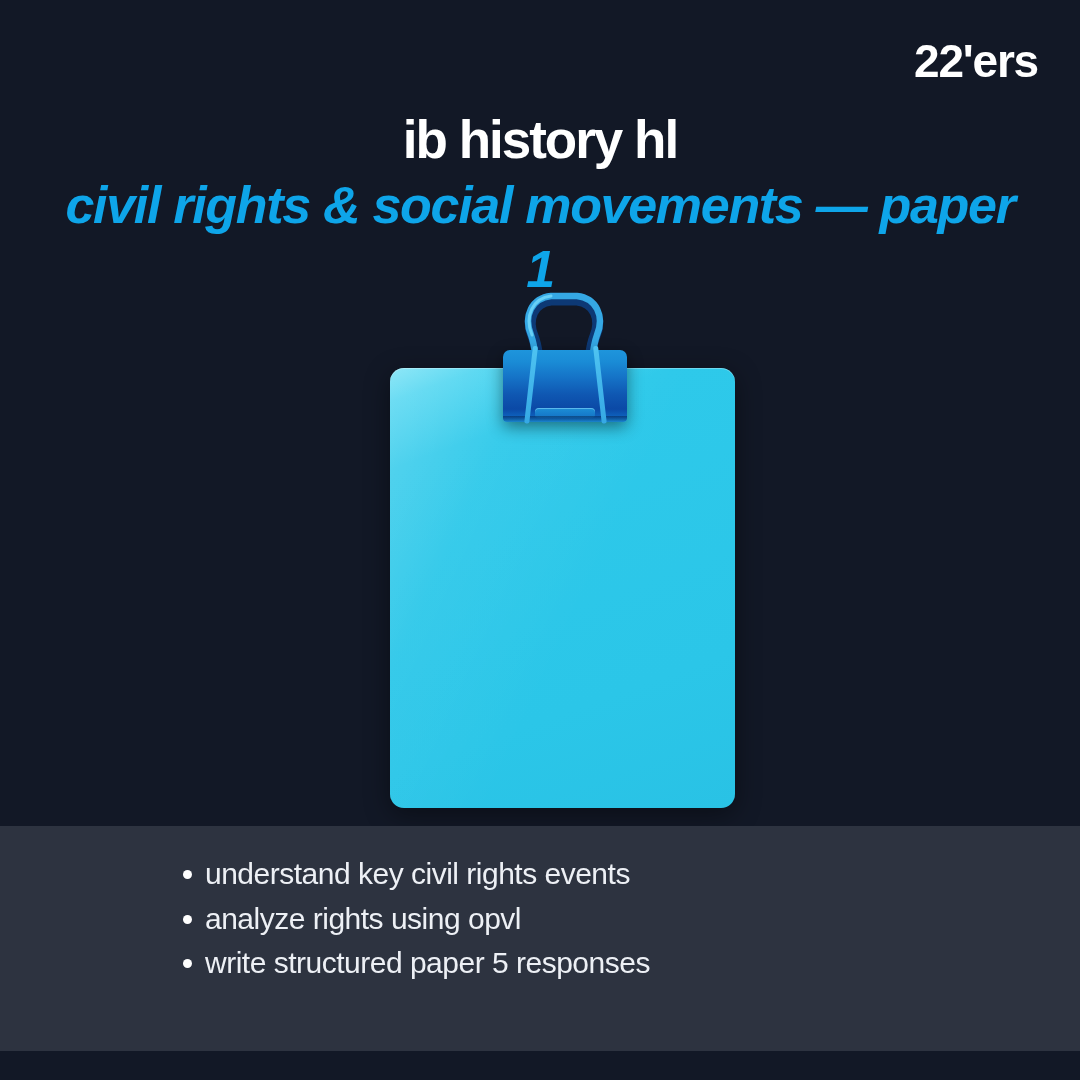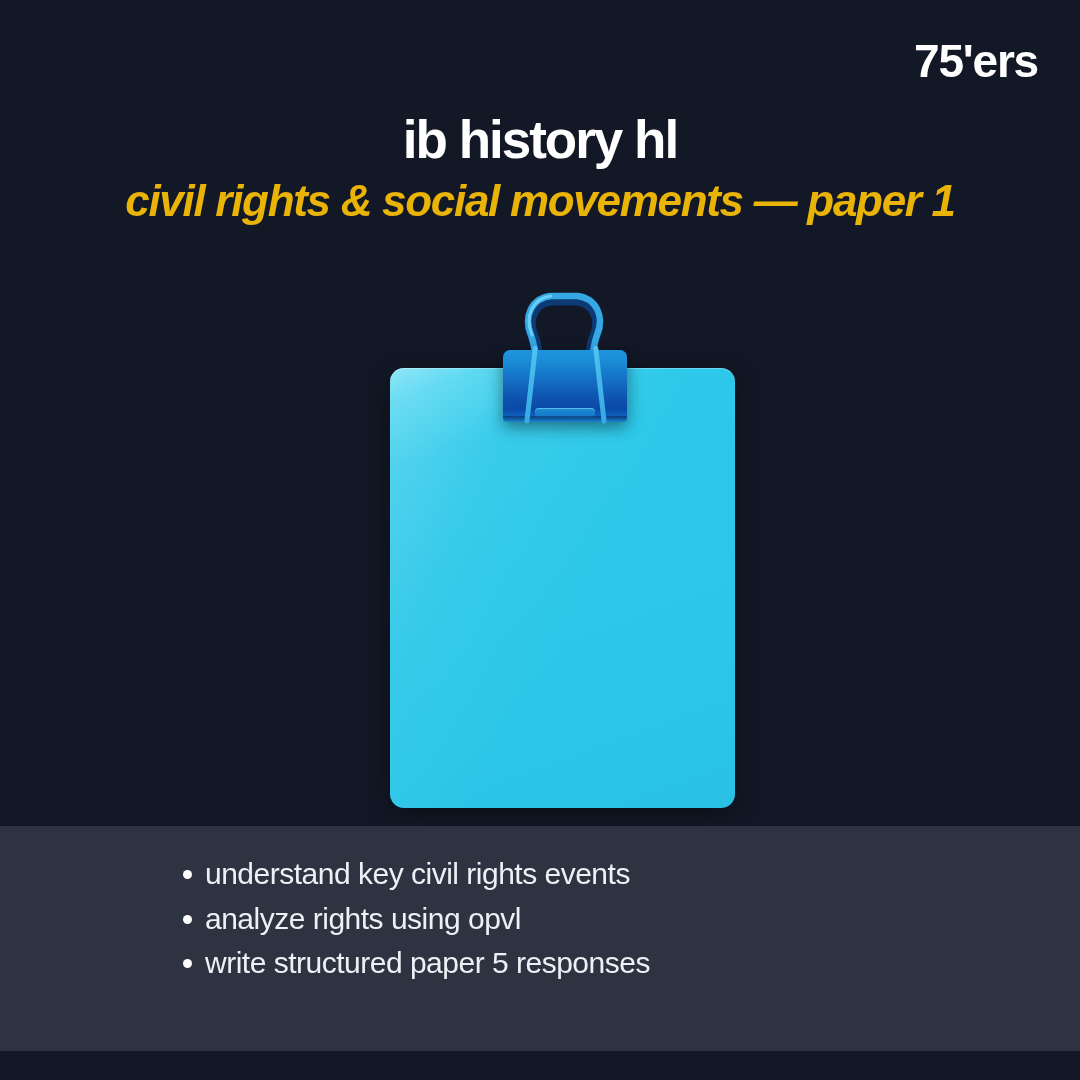--- a/index.html
+++ b/index.html
@@ -49,22 +49,22 @@
     color: #ffffff;
     font-size: 53px;
     font-weight: bold;
     letter-spacing: -2.0px;
     line-height: 1.06;
     margin: 0;
     white-space: nowrap;
   }
 
   #course-subtitle {
-    color: #eab308;
-    font-size: 44px;
+    color: #0ea5e9;
+    font-size: 52px;
     font-weight: bold;
     font-style: italic;
     letter-spacing: -1.3px;
     line-height: 1.22;
     margin: 6px 0 0 0;
     padding: 0 60px;
   }
 
   
   #clipboard {
@@ -221,21 +221,21 @@
     height: 9px;
     border-radius: 50%;
     background: #ffffff;
   }
 </style>
 </head>
 <body>
 
 <div id="poster">
 
-  <div id="brand-logo">75'ers</div>
+  <div id="brand-logo">22'ers</div>
 
   <div id="heading-block">
     <h1 id="course-title">ib history hl</h1>
     <div id="course-subtitle">civil rights &amp; social movements — paper 1</div>
   </div>
 
   <div id="clipboard">
 
     <div id="paper-card">
       <div id="paper-card-sheen"></div>

